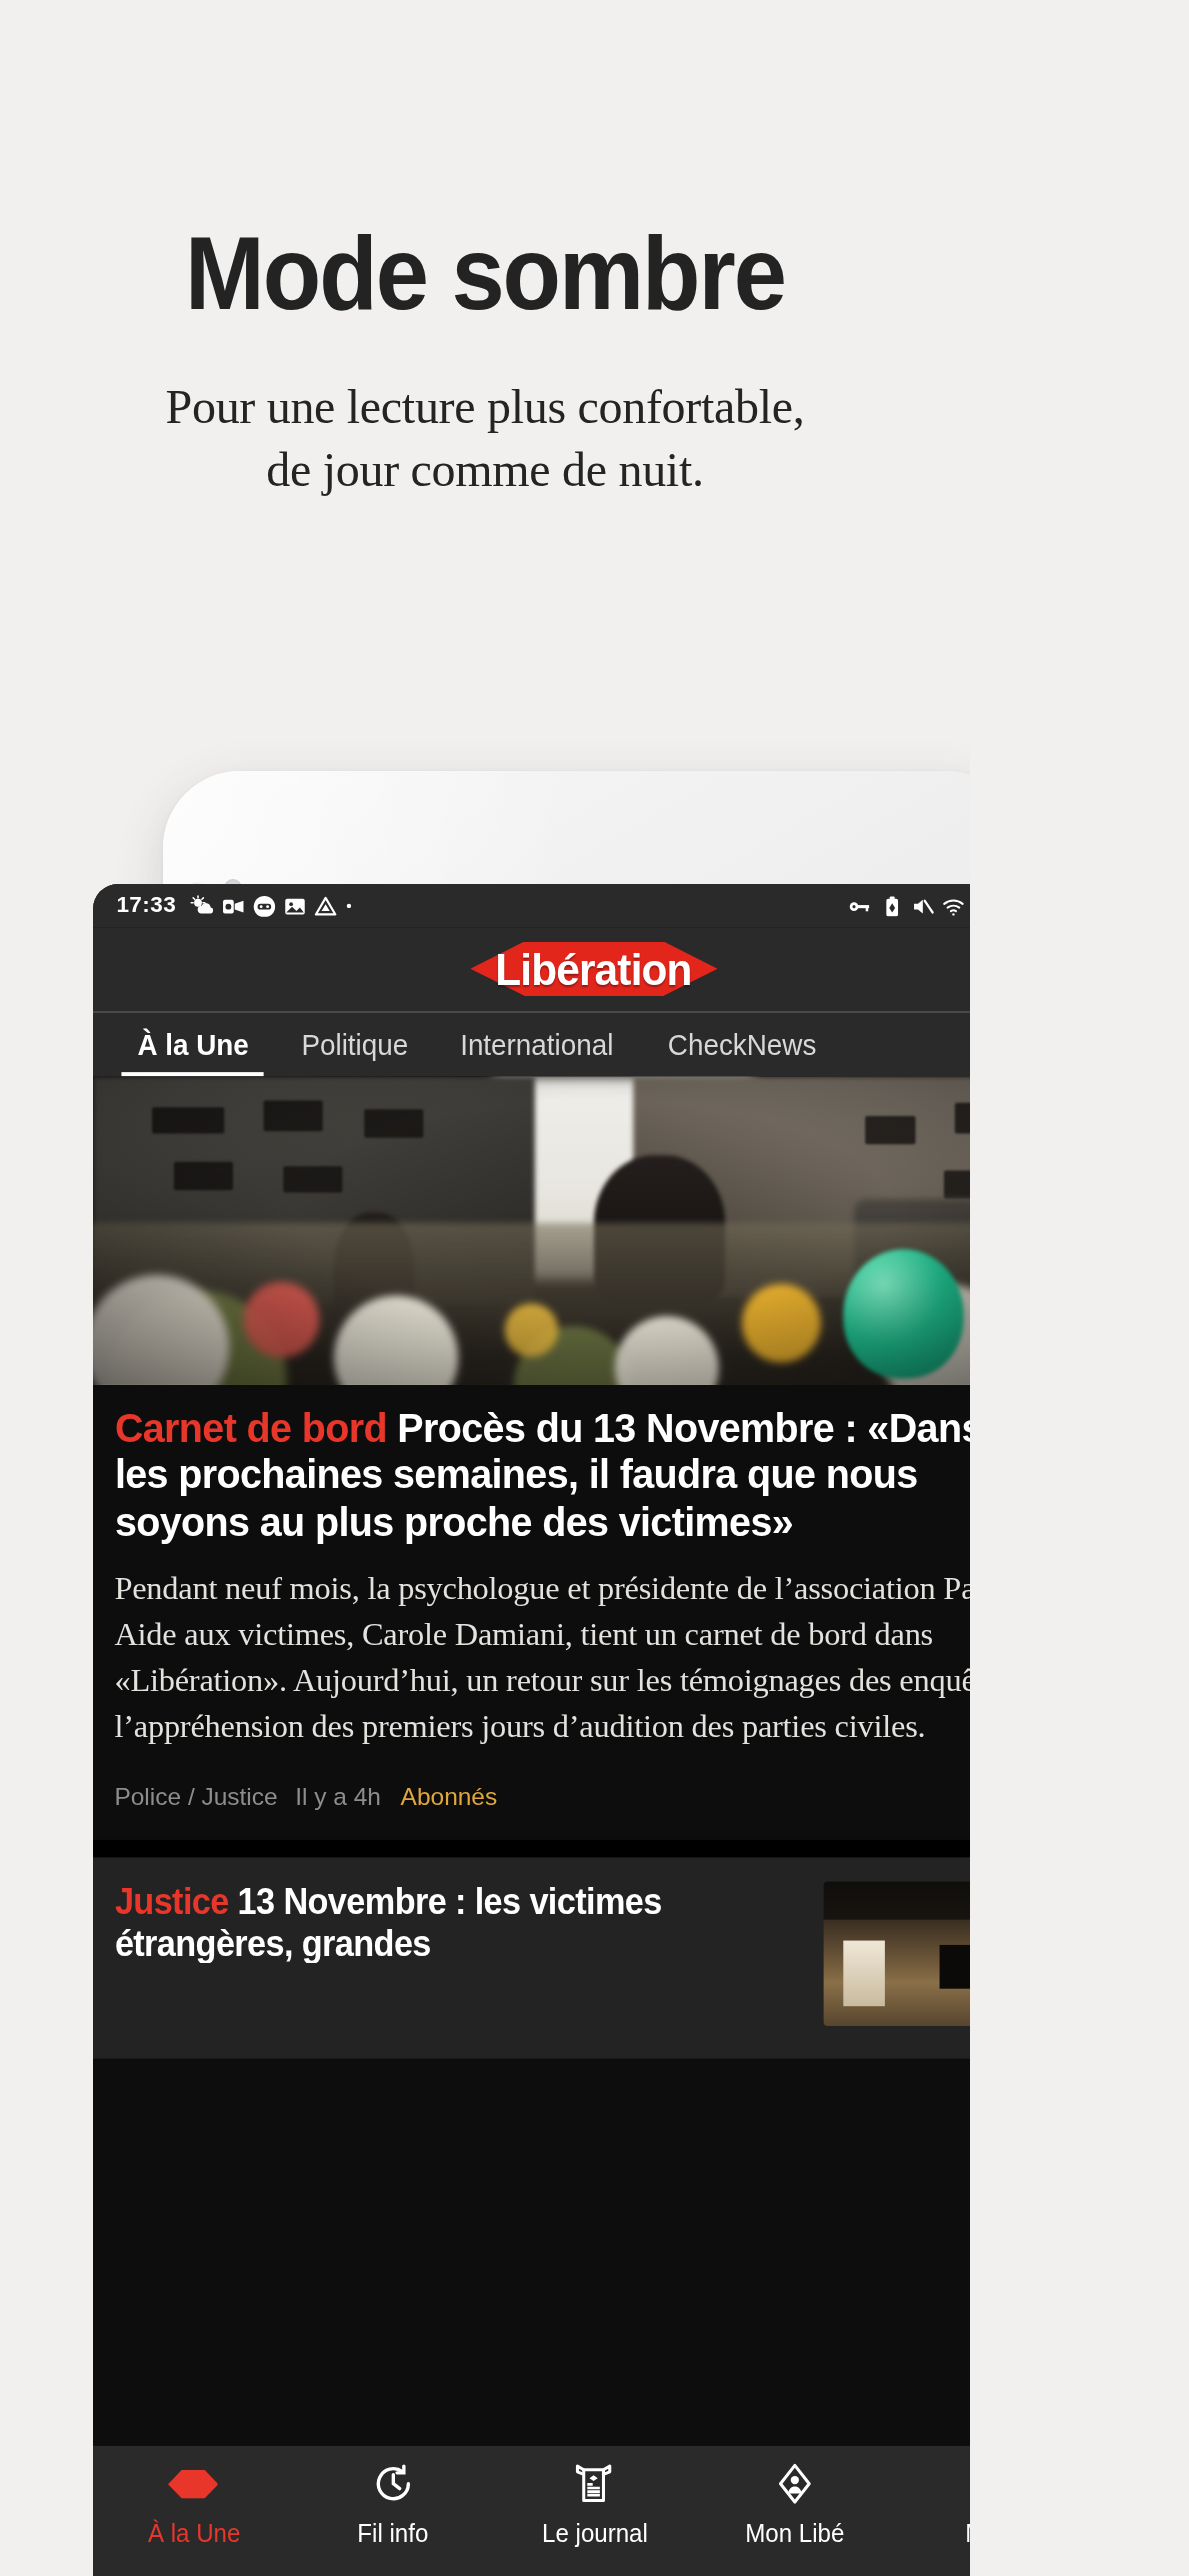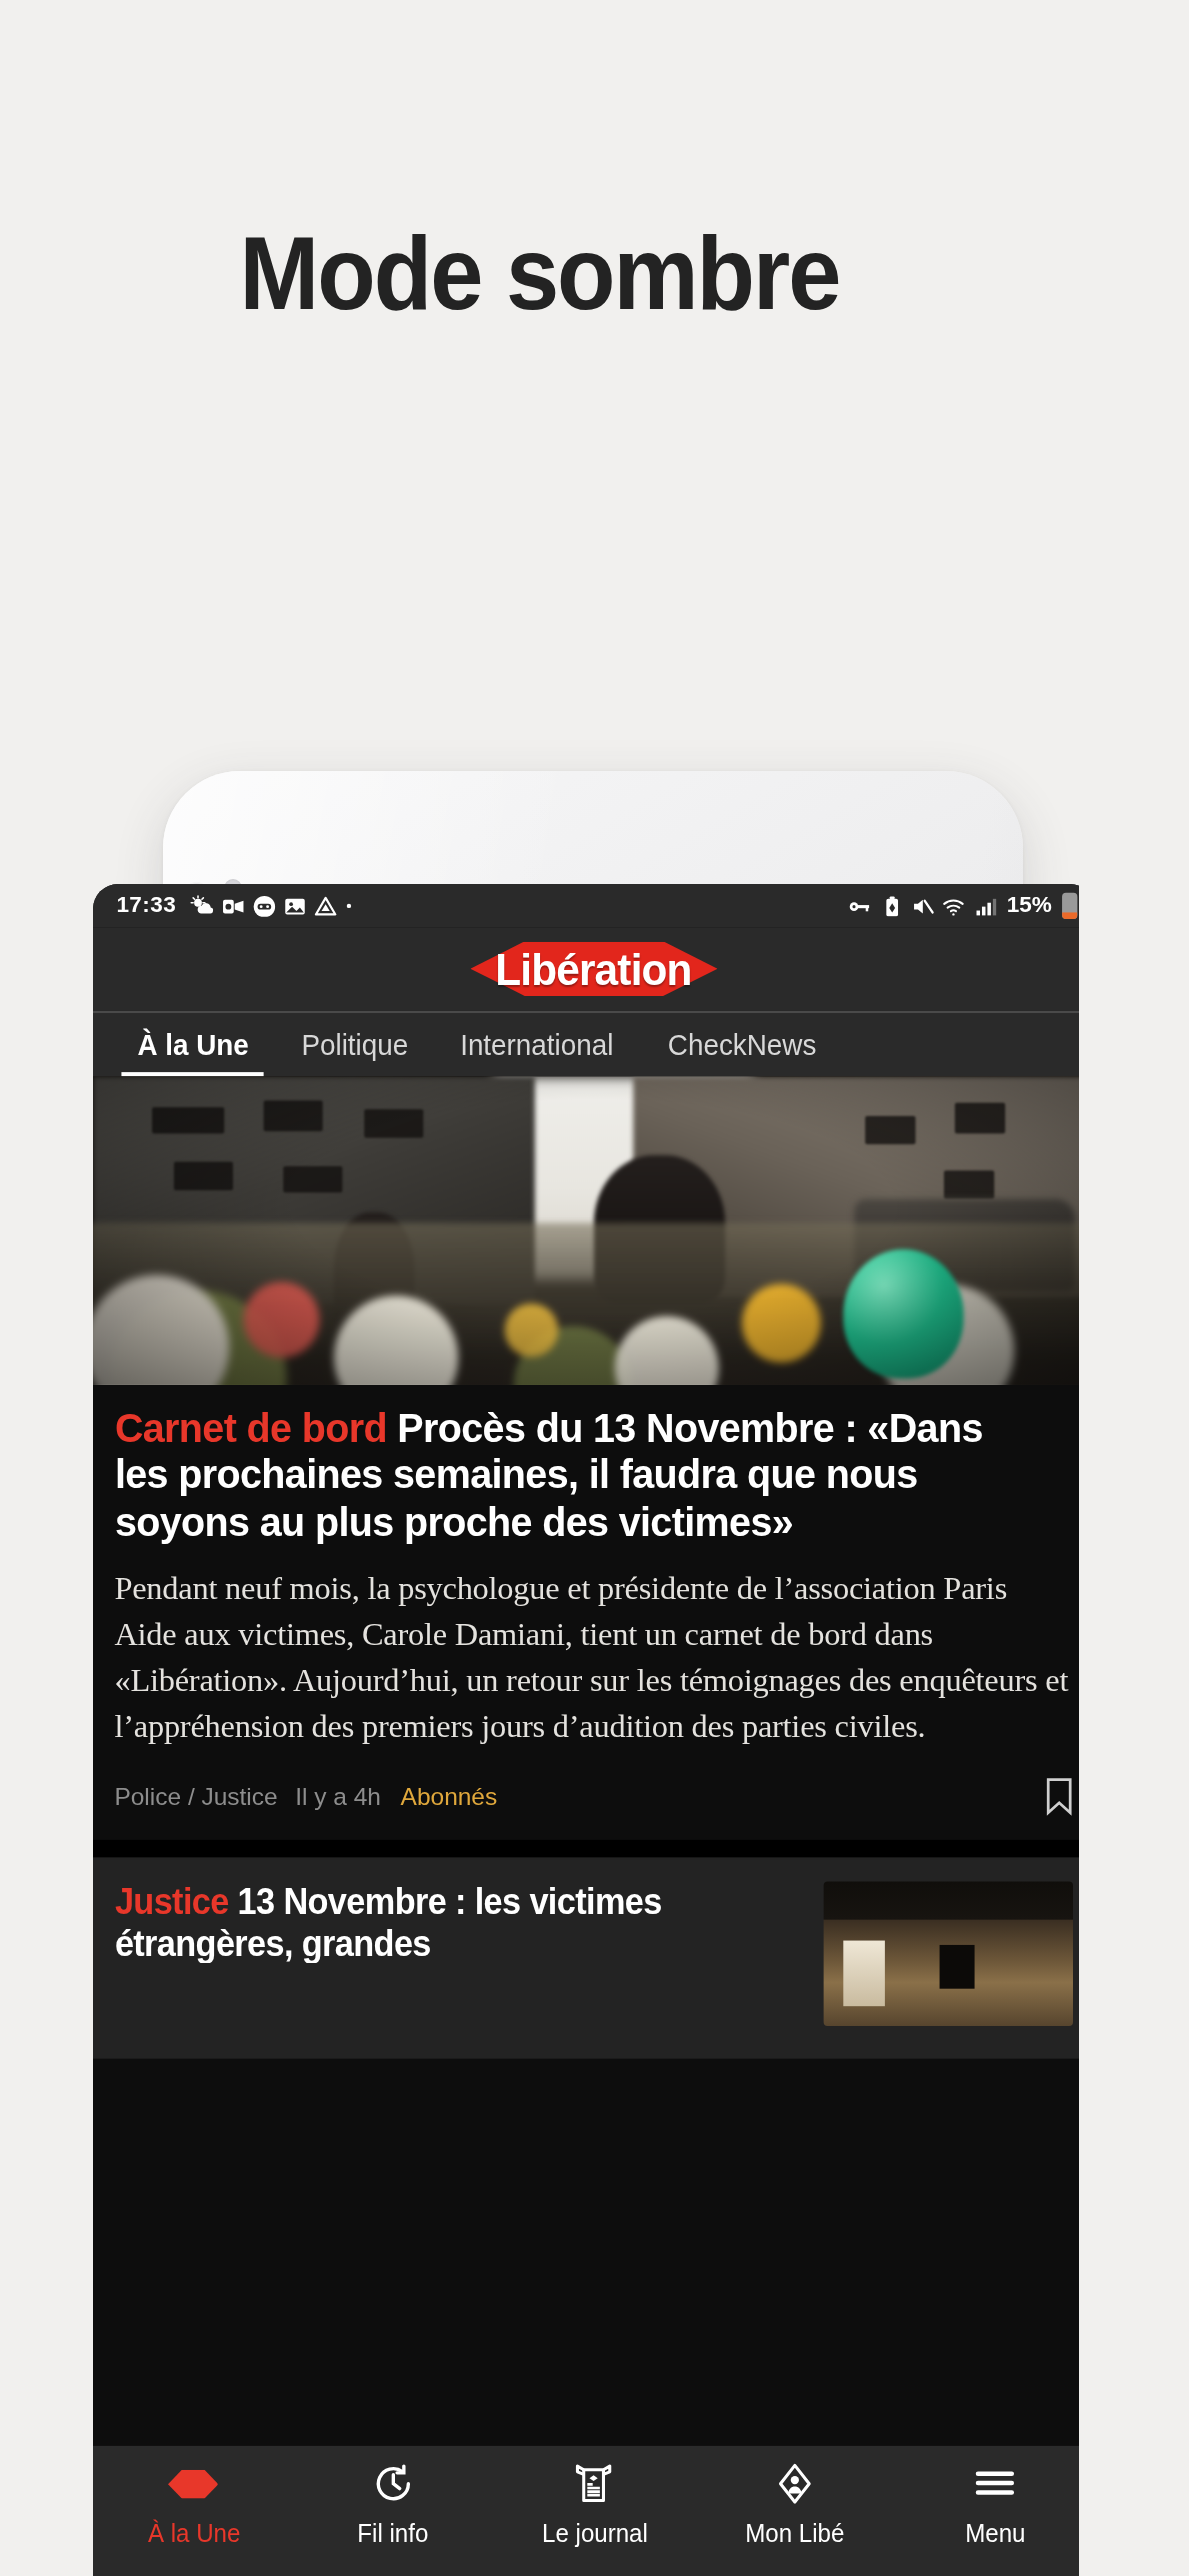--- a/index.html
+++ b/index.html
@@ -7,21 +7,21 @@
   html, body {
     width: 1190px;
     height: 2576px;
     background: #f1f0ee;
     font-family: "Liberation Sans", sans-serif;
     overflow: hidden;
   }
 
   .page {
     position: relative;
-    width: 1079px;
+    width: 970px;
     height: 2576px;
     background: #f1f0ee;
     overflow: hidden;
     padding-left: 44px;
   }
 
   
   .promo {
     position: absolute;
     top: 0; left: 0; right: 0;
@@ -399,20 +399,21 @@
     clip-path: polygon(0% 50%, 28% 0%, 72% 0%, 100% 50%, 72% 100%, 28% 100%);
   }
 </style>
 </head>
 <body>
 
 <div class="page">
 
   <div class="promo">
     <div class="promo-title">Mode sombre</div>
+    <div class="promo-sub">Pour une lecture plus confortable, de jour comme de nuit.</div>
   </div>
 
   <div class="phone">
     <div class="phone-inner-sheen"></div>
     <div class="side-btn one"></div>
     <div class="side-btn two"></div>
   </div>
 
   <div class="cam"></div>
   <div class="sensor"></div>

